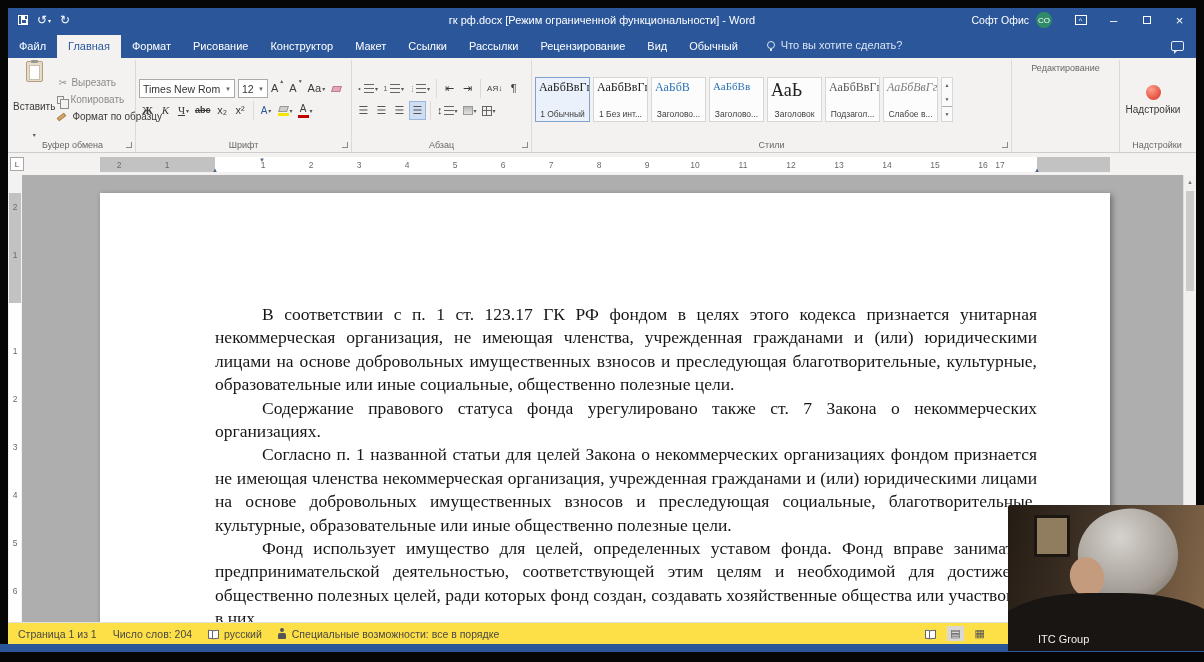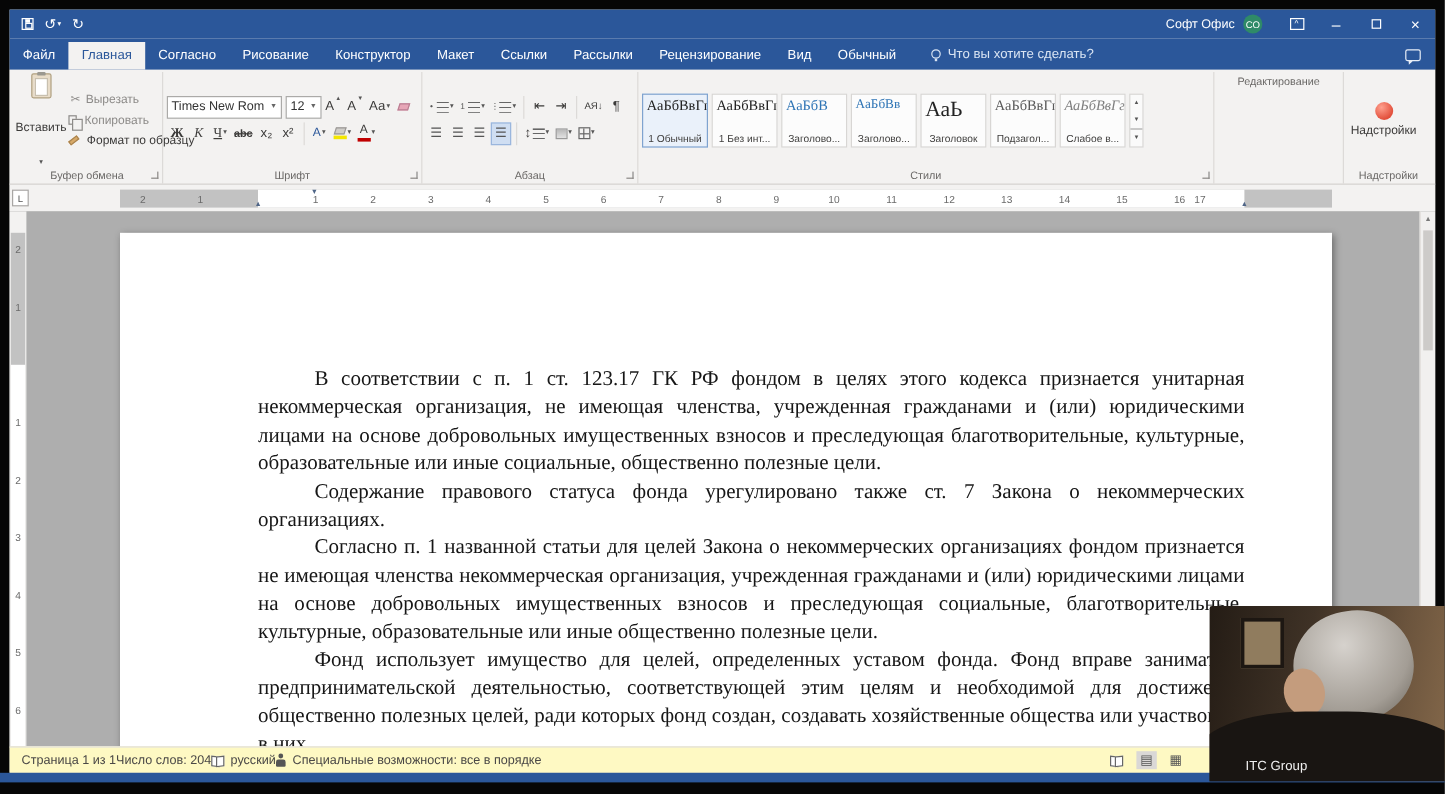--- a/index.html
+++ b/index.html
@@ -113,21 +113,21 @@
   .vruler-page{position:absolute;left:1px;top:18px;bottom:0;width:12px;background:#c2c2c2;}
   .vruler-text{position:absolute;left:1px;top:128px;bottom:0;width:12px;background:#fff;}
   .vnum{position:absolute;left:0;width:14px;text-align:center;transform:translateY(-50%);font-size:8.5px;color:#6b6b6b;}
   .page{position:absolute;left:92px;top:18px;width:1010px;height:900px;background:#fff;box-shadow:2px 2px 6px rgba(0,0,0,.4);padding:110px 73px 0 115px;}
   .para{font-family:"Liberation Serif",serif;font-size:17.5px;line-height:23.4px;color:#161616;text-align:justify;text-indent:47px;}
   .vscroll{position:absolute;top:0;right:0;width:13px;bottom:0;background:#f1f0ef;border-left:1px solid #e0deda;}
   .vs-up{height:14px;display:flex;align-items:center;justify-content:center;font-size:6px;color:#777;}
   .vs-thumb{position:absolute;left:2px;right:2px;top:16px;height:100px;background:#cdcbc9;}
 
   
-  .statusbar{flex:0 0 22px;background:#fef9c3;border-top:1px solid #e1dfdd;display:flex;align-items:center;font-size:10.5px;color:#4a4846;padding:0 10px;position:relative;}
+  .statusbar{flex:0 0 22px;background:#fde047;border-top:1px solid #e1dfdd;display:flex;align-items:center;font-size:10.5px;color:#4a4846;padding:0 10px;gap:16px;position:relative;}
   .sb-item{display:flex;align-items:center;gap:5px;white-space:nowrap;}
   .book-ic{width:11px;height:8px;position:relative;display:inline-block;}
   .book-ic::before,.book-ic::after{content:"";position:absolute;top:0;width:5px;height:7px;border:1px solid #666;background:#fff;}
   .book-ic::before{left:0;transform:skewY(6deg);}
   .book-ic::after{right:0;transform:skewY(-6deg);}
   .person-ic{width:9px;height:11px;position:relative;display:inline-block;}
   .person-ic::before{content:"";position:absolute;top:0;left:2.5px;width:4px;height:4px;border-radius:50%;background:#555;}
   .person-ic::after{content:"";position:absolute;top:4.5px;left:0.5px;width:8px;height:6px;border-radius:2px 2px 1px 1px;background:#555;}
   .sb-right{margin-left:auto;display:flex;align-items:center;gap:8px;padding-right:198px;}
   .vw{font-size:11px;color:#555;display:inline-flex;align-items:center;justify-content:center;padding:1px 3px;}
@@ -153,38 +153,39 @@
           <span class="icon-floppy"></span>
         </div>
       <div class="qbtn">
           <span>↺</span>
           <span class="q-arrow">▾</span>
         </div>
       <div class="qbtn">
           <span>↻</span>
         </div>
     </div>
+    <div class="tb-title">гк рф.docx [Режим ограниченной функциональности] - Word</div>
     <div class="tb-right">
       <span class="account-name">Софт Офис</span>
       <span class="avatar">СО</span>
       <div class="wbtn">
           <span class="ribopt">^</span>
         </div>
       <div class="wbtn">–</div>
       <div class="wbtn">
           <span class="restore-box"></span>
         </div>
       <div class="wbtn">×</div>
     </div>
   </div>
 
   <div class="tabbar">
     <div class="tab">Файл</div>
     <div class="tab active">Главная</div>
-    <div class="tab">Согласно</div>
+    <div class="tab">Формат</div>
     <div class="tab">Рисование</div>
     <div class="tab">Конструктор</div>
     <div class="tab">Макет</div>
     <div class="tab">Ссылки</div>
     <div class="tab">Рассылки</div>
     <div class="tab">Рецензирование</div>
     <div class="tab">Вид</div>
     <div class="tab">Обычный</div>
     <div class="tellme">
       <span class="bulb"></span>

